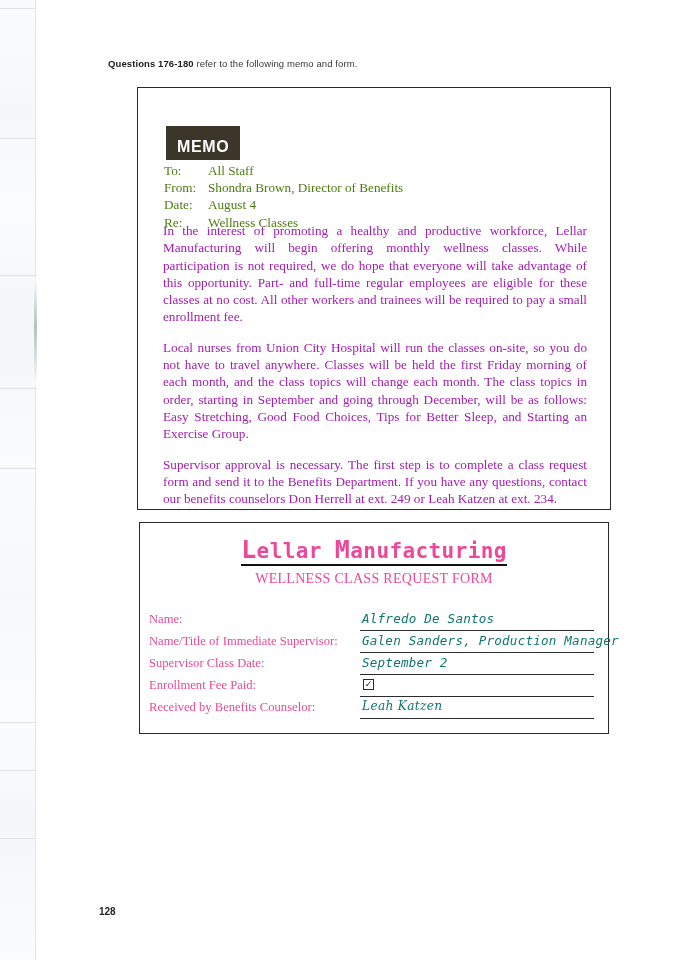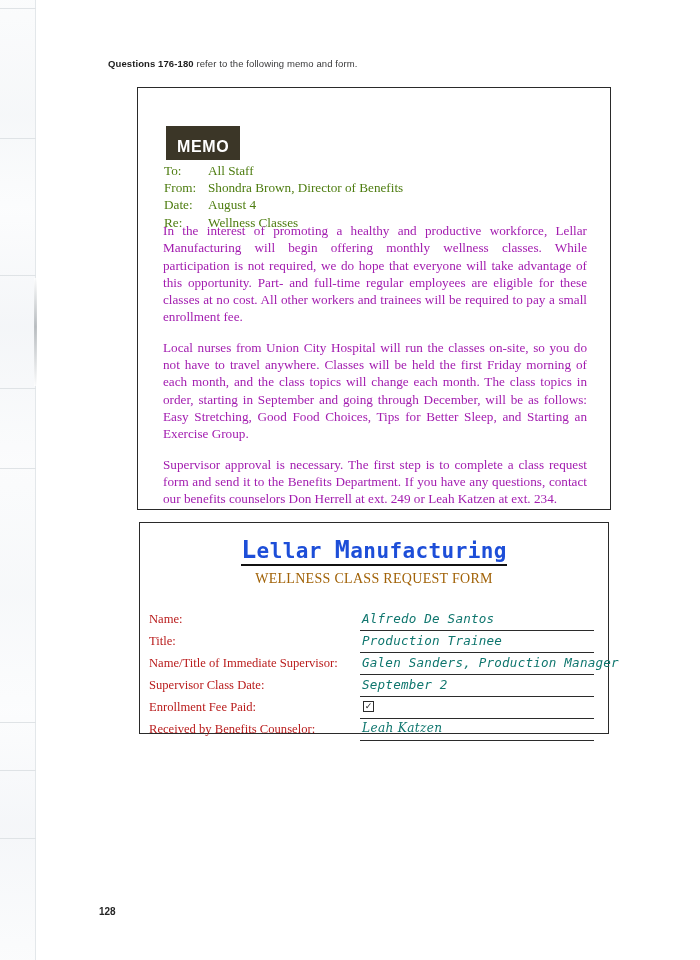--- a/index.html
+++ b/index.html
@@ -149,60 +149,60 @@
   .form-title {
     position: absolute;
     left: 0;
     top: 16px;
     width: 100%;
     text-align: center;
     font-family: "DejaVu Sans Mono", monospace;
     font-size: 21px;
     font-weight: bold;
     letter-spacing: .4px;
-    color: #1d4ed8;
+    color: #ec4899;
     white-space: nowrap;
   }
   .form-title .cap {
     font-size: 25px;
     line-height: 0;
   }
   .form-title .underl {
     display: inline-block;
     border-bottom: 2px solid #111111;
     padding-bottom: 1px;
   }
   .form-sub {
     position: absolute;
     left: 0;
     top: 48px;
     width: 100%;
     text-align: center;
     font-size: 14px;
     letter-spacing: .3px;
-    color: #a16207;
+    color: #ec4899;
     white-space: nowrap;
   }
 
   .form-fields {
     position: absolute;
     left: 9px;
     top: 88px;
     width: 452px;
   }
   .field-row {
     position: relative;
     height: 22px;
   }
   .field-label {
     position: absolute;
     left: 0;
     top: 1px;
     font-size: 12.6px;
-    color: #b91c1c;
+    color: #ec4899;
     white-space: nowrap;
   }
   .field-rule {
     position: absolute;
     left: 211px;
     right: 7px;
     top: 19px;
     height: 0;
     border-bottom: 1.1px solid #2b2b2b;
   }
@@ -303,25 +303,20 @@
     <div class="form-sub">WELLNESS CLASS REQUEST FORM</div>
 
     <div class="form-fields">
 
       <div class="field-row">
         <span class="field-label">Name:</span>
         <span class="field-value">Alfredo De Santos</span>
         <span class="field-rule"></span>
       </div>
 
-      <div class="field-row">
-        <span class="field-label">Title:</span>
-        <span class="field-value">Production Trainee</span>
-        <span class="field-rule"></span>
-      </div>
 
       <div class="field-row">
         <span class="field-label">Name/Title of Immediate Supervisor:</span>
         <span class="field-value">Galen Sanders, Production Manager</span>
         <span class="field-rule"></span>
       </div>
 
       <div class="field-row">
         <span class="field-label">Supervisor Class Date:</span>
         <span class="field-value">September 2</span>

